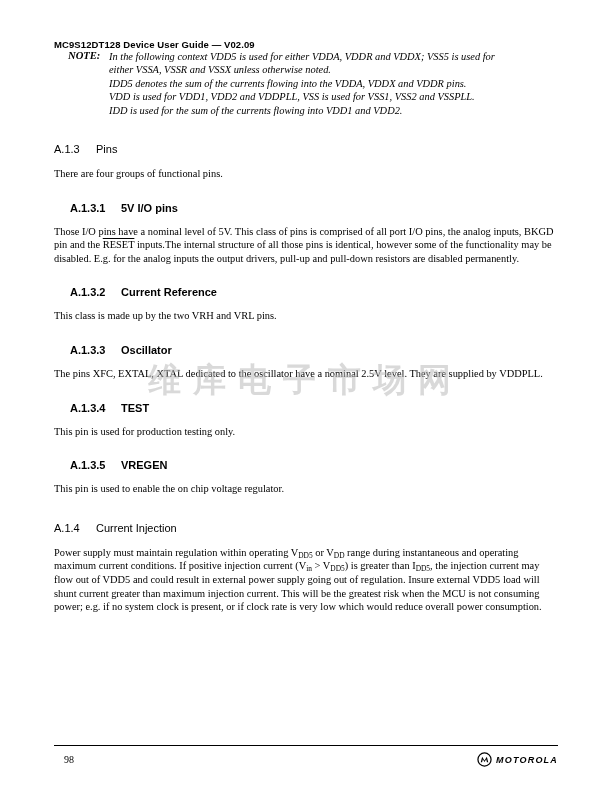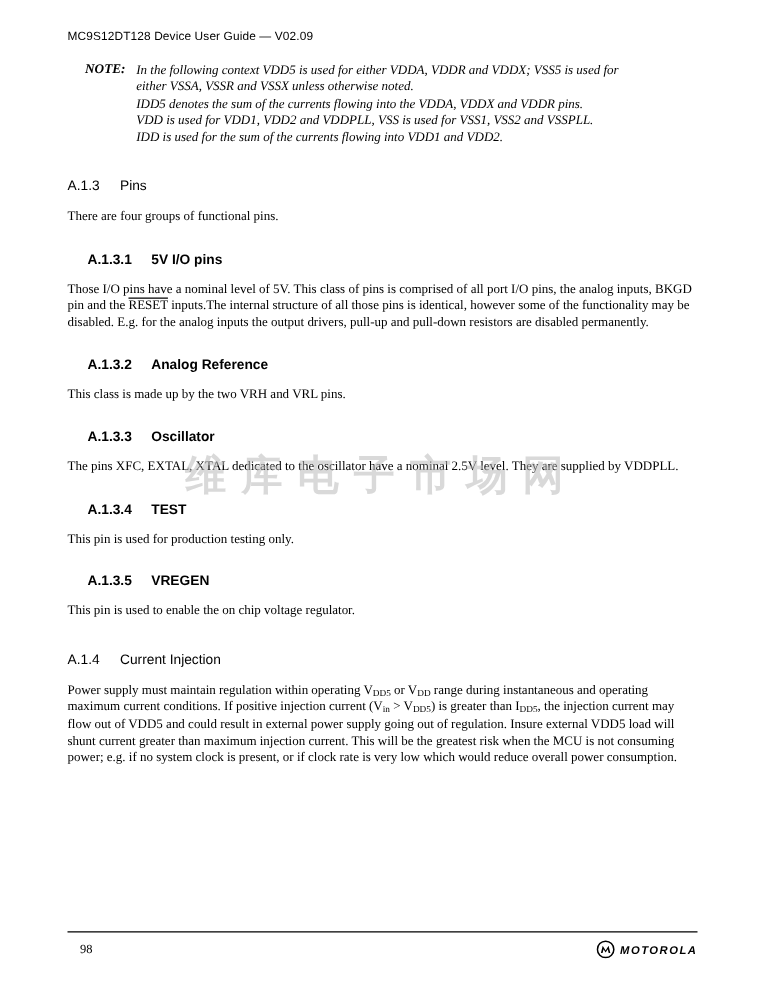--- a/index.html
+++ b/index.html
@@ -8,24 +8,24 @@
     position: relative;
     width: 612px;
     height: 792px;
     background: #ffffff;
     color: #000000;
     font-family: "Liberation Serif", serif;
     overflow: hidden;
   }
   .header {
     position: absolute;
-    top: 24px;
+    top: 39px;
     left: 54px;
     font-family: "Liberation Sans", sans-serif;
-    font-weight: normal;
+    font-weight: bold;
     font-size: 9.5px;
     letter-spacing: 0.1px;
   }
   .content {
     position: absolute;
     top: 50px;
     left: 54px;
     width: 504px;
     z-index: 1;
   }
@@ -146,21 +146,21 @@
       <span class="num2">A.1.3</span><span>Pins</span>
     </div>
     <p class="body">There are four groups of functional pins.</p>
 
     <div class="h3">
       <span class="num3">A.1.3.1</span><span>5V I/O pins</span>
     </div>
     <p class="body"><span>Those I/O pins have a nominal level of 5V. This class of pins is comprised of all port I/O pins, the analog inputs, BKGD pin and the </span><span class="overline">RESET</span><span> inputs.The internal structure of all those pins is identical, however some of the functionality may be disabled. E.g. for the analog inputs the output drivers, pull-up and pull-down resistors are disabled permanently.</span></p>
 
     <div class="h3">
-      <span class="num3">A.1.3.2</span><span>Analog Reference</span>
+      <span class="num3">A.1.3.2</span><span>Current Reference</span>
     </div>
     <p class="body">This class is made up by the two VRH and VRL pins.</p>
 
     <div class="h3">
       <span class="num3">A.1.3.3</span><span>Oscillator</span>
     </div>
     <p class="body">The pins XFC, EXTAL, XTAL dedicated to the oscillator have a nominal 2.5V level. They are supplied by VDDPLL.</p>
 
     <div class="h3">
       <span class="num3">A.1.3.4</span><span>TEST</span>

